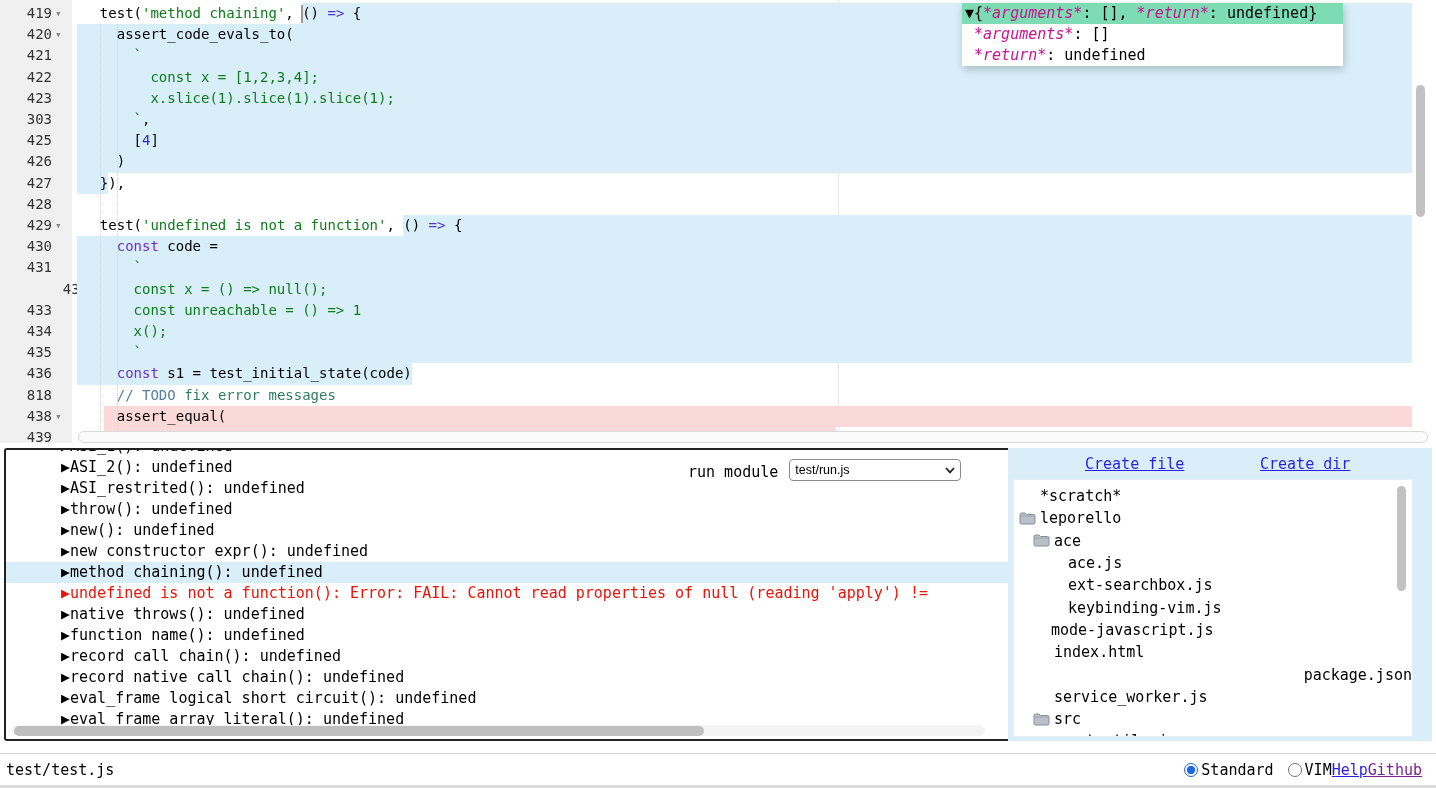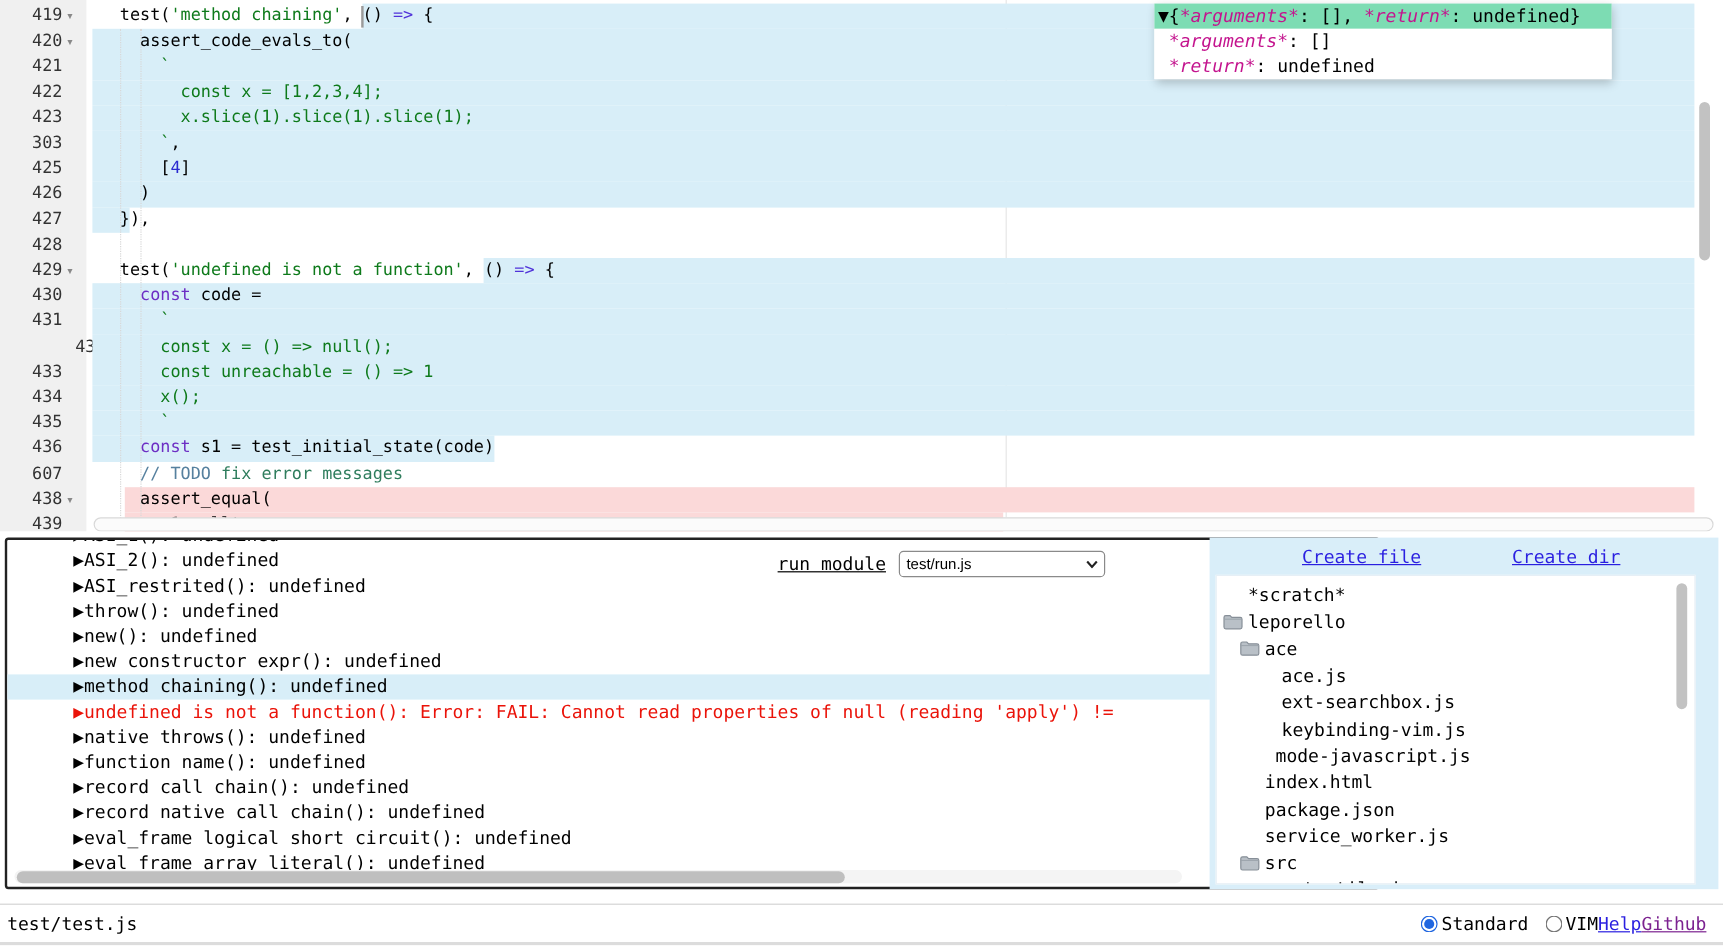--- a/index.html
+++ b/index.html
@@ -36,21 +36,21 @@
   .tooltip .hdr{background:var(--tooltip_green);padding:0 3px;white-space:pre;}
   .tooltip .trow{padding:0 3px;white-space:pre;background:#fff;}
 
   
   .console{position:absolute;left:4px;top:448px;width:1146px;height:293px;background:#fff;
            border:2px solid #222;border-radius:3px;box-sizing:border-box;overflow:hidden;}
   .citems{position:absolute;left:0;top:-14px;right:0;}
   .citem{height:21px;line-height:21px;padding-left:55px;font-size:15px;white-space:pre;cursor:pointer;}
   .citem.selected{background:var(--hl_blue);}
   .citem.error{color:var(--error_red);}
-  .runmod{position:absolute;left:642px;top:9px;display:flex;align-items:center;font-size:15px;z-index:2;background:transparent;text-decoration:underline;}
+  .runmod{position:absolute;left:682px;top:9px;display:flex;align-items:flex-end;font-size:15px;z-index:2;background:transparent;}
   .selwrap{position:relative;margin-left:11px;}
   .selwrap select{width:172px;height:22px;font-family:"Liberation Sans",sans-serif;font-size:12.5px;
        appearance:none;-webkit-appearance:none;border:1px solid #8a8a8a;border-radius:4px;
        background:#fff;padding:0 20px 0 5px;color:#000;}
   .selwrap .chev{position:absolute;right:6px;top:8px;pointer-events:none;}
   .console-hsb{position:absolute;left:6px;bottom:3px;width:973px;height:11px;background:#f4f4f4;border-radius:6px;}
   .console-hsb .thumb{position:absolute;left:2px;top:0.5px;width:690px;height:10px;background:#bfbfbf;border-radius:5px;cursor:pointer;}
 
   
   .filetree{position:absolute;left:1008px;top:448px;width:424px;height:293px;background:var(--panel_blue);}
@@ -94,21 +94,21 @@
         <div class="gline" style="top: 193.8px;">428</div>
         <div class="gline" style="top: 215px;">429</div>
         <div class="fold" style="top: 215px;">▾</div>
         <div class="gline" style="top: 236.2px;">430</div>
         <div class="gline" style="top: 257.4px;">431</div>
         <div class="gline" style="top: 278.6px; padding-left: 36px;">432</div>
         <div class="gline" style="top: 299.8px;">433</div>
         <div class="gline" style="top: 321px;">434</div>
         <div class="gline" style="top: 342.2px;">435</div>
         <div class="gline" style="top: 363.4px;">436</div>
-        <div class="gline" style="top: 384.6px;">607</div>
+        <div class="gline" style="top: 384.6px;">818</div>
         <div class="gline" style="top: 405.8px;">438</div>
         <div class="fold" style="top: 405.8px;">▾</div>
         <div class="gline" style="top: 427px;">439</div>
       </div>
     <div class="pm"></div>
     <div class="guide" style="left:100px"></div>
     <div class="guide" style="left:117px"></div>
     <div id="lines">
         <div class="line-bg bg-blue" style="left: 302.18px; width: 1109.82px; top: 3px;"></div>
         <div class="cline" style="top: 3px;"><span class="tok-d">  test(</span><span class="tok-s">'method chaining'</span><span class="tok-d">, </span><span class="tok-d">() </span><span class="tok-a">=&gt;</span><span class="tok-d"> {</span></div>
@@ -208,23 +208,23 @@
               <path d="M1 2.5 Q1 1 2.5 1 L6 1 L7.5 2.5 L14.5 2.5 Q16 2.5 16 4 L16 10.5 Q16 12 14.5 12 L2.5 12 Q1 12 1 10.5 Z" fill="#b9c0c7" stroke="#878f98" stroke-width="1"></path>
               <path d="M1 4 L16 4" stroke="#9aa2aa" stroke-width="0.8"></path>
             </svg><span>leporello</span></div>
           <div class="ft-row" style="padding-left: 19px;"><svg class="ft-icon" viewBox="0 0 17 13">
               <path d="M1 2.5 Q1 1 2.5 1 L6 1 L7.5 2.5 L14.5 2.5 Q16 2.5 16 4 L16 10.5 Q16 12 14.5 12 L2.5 12 Q1 12 1 10.5 Z" fill="#b9c0c7" stroke="#878f98" stroke-width="1"></path>
               <path d="M1 4 L16 4" stroke="#9aa2aa" stroke-width="0.8"></path>
             </svg><span>ace</span></div>
           <div class="ft-row" style="padding-left: 33px;"><span class="ft-spacer"></span><span>ace.js</span></div>
           <div class="ft-row" style="padding-left: 33px;"><span class="ft-spacer"></span><span>ext-searchbox.js</span></div>
           <div class="ft-row" style="padding-left: 33px;"><span class="ft-spacer"></span><span>keybinding-vim.js</span></div>
-          <div class="ft-row" style="padding-left: 28px;"><span class="ft-spacer"></span><span>mode-javascript.js</span></div>
+          <div class="ft-row" style="padding-left: 16px;"><span class="ft-spacer"></span><span>mode-javascript.js</span></div>
           <div class="ft-row" style="padding-left: 19px;"><span class="ft-spacer"></span><span>index.html</span></div>
-          <div class="ft-row" style="padding-left: 19px;"><span class="ft-spacer"></span><span>package.json</span></div>
+          <div class="ft-row" style="padding-left: 19px; justify-content: flex-end;"><span class="ft-spacer"></span><span>package.json</span></div>
           <div class="ft-row" style="padding-left: 19px;"><span class="ft-spacer"></span><span>service_worker.js</span></div>
           <div class="ft-row" style="padding-left: 19px;"><svg class="ft-icon" viewBox="0 0 17 13">
               <path d="M1 2.5 Q1 1 2.5 1 L6 1 L7.5 2.5 L14.5 2.5 Q16 2.5 16 4 L16 10.5 Q16 12 14.5 12 L2.5 12 Q1 12 1 10.5 Z" fill="#b9c0c7" stroke="#878f98" stroke-width="1"></path>
               <path d="M1 4 L16 4" stroke="#9aa2aa" stroke-width="0.8"></path>
             </svg><span>src</span></div>
           <div class="ft-row" style="padding-left: 33px;"><span class="ft-spacer"></span><span>ast_utils.js</span></div>
         </div>
       </div>
   </div>
 

